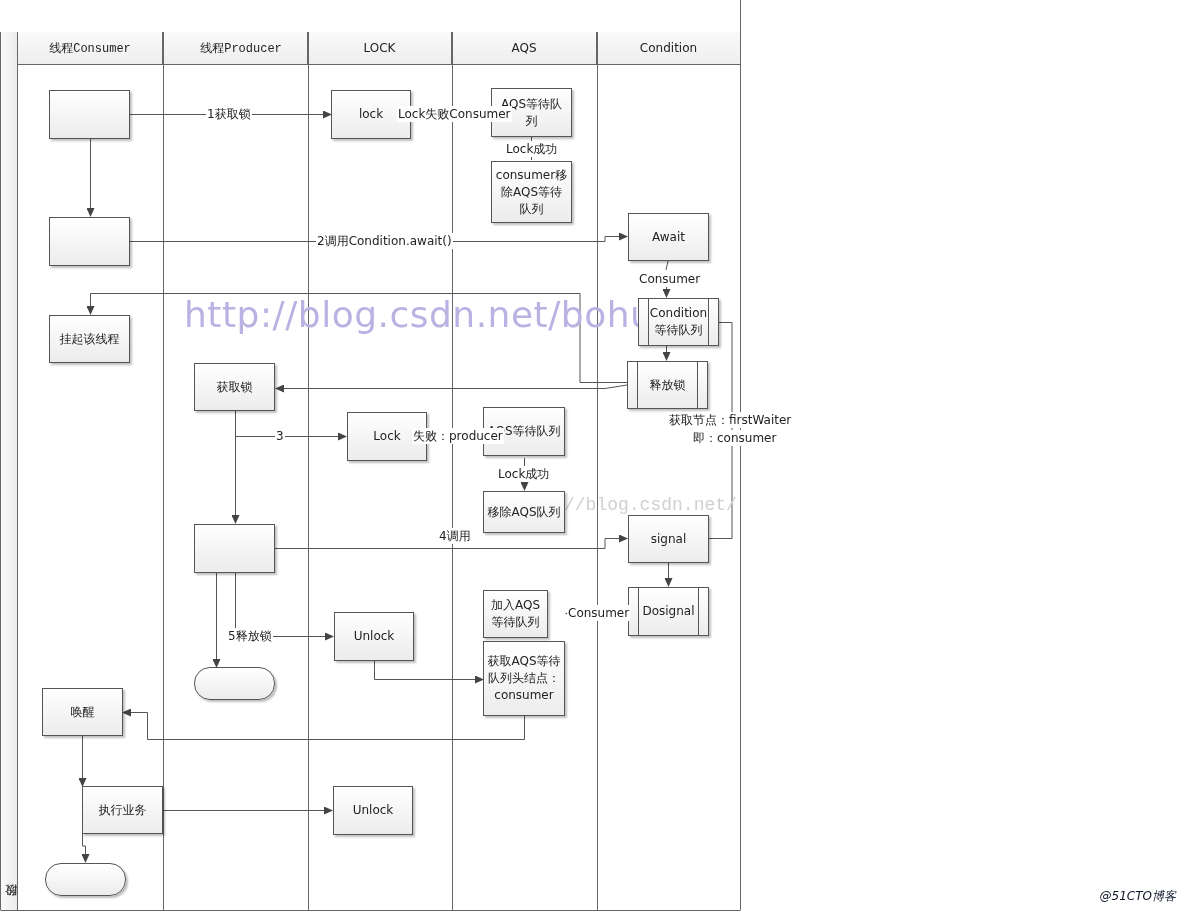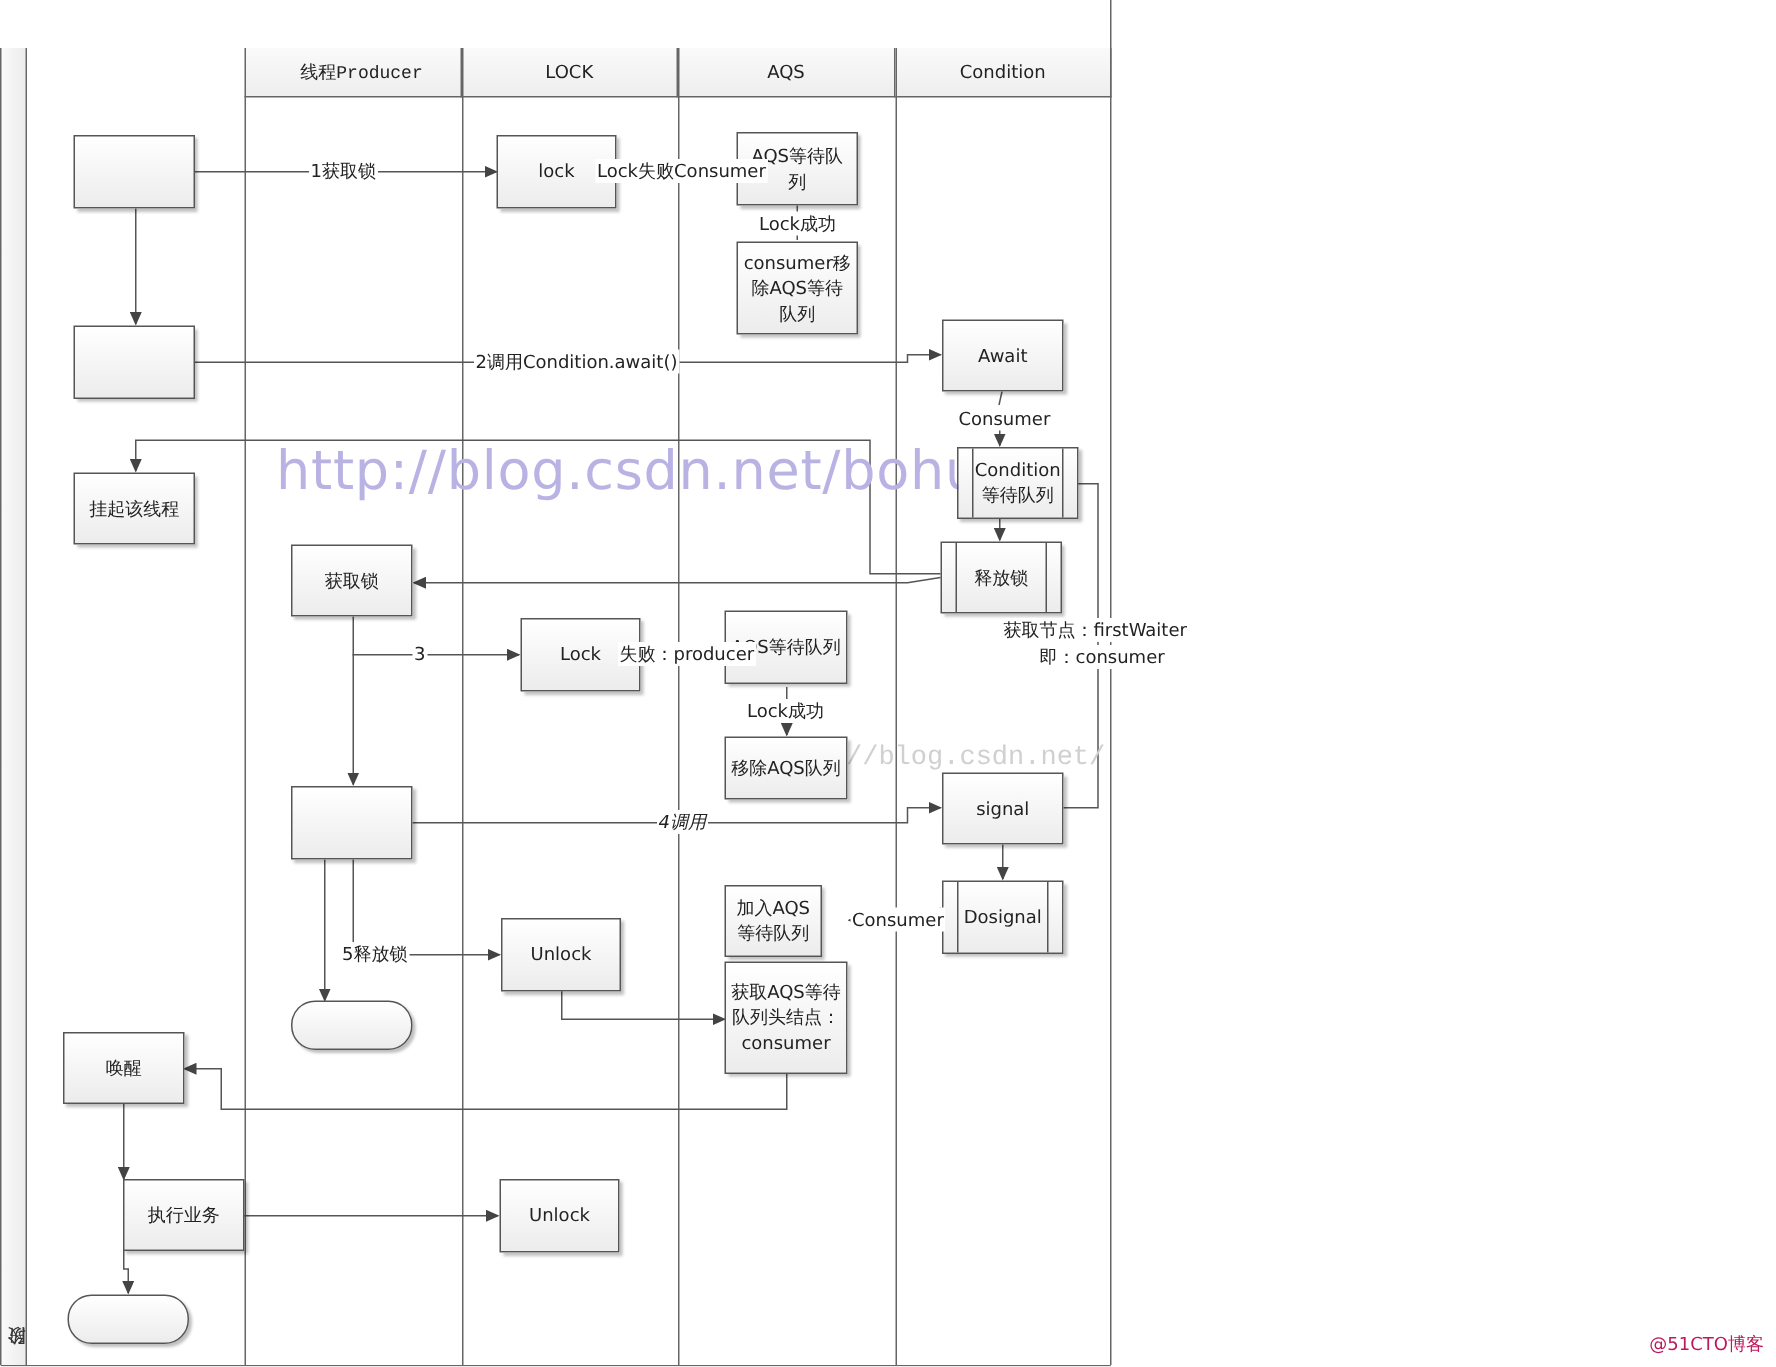--- a/index.html
+++ b/index.html
@@ -24,32 +24,33 @@
   .lane-head { position:absolute; top:32px; height:33px; box-sizing:border-box; border-right:1px solid #666;
           border-bottom:1px solid #666; background:linear-gradient(#fafafa,#eeeeee);
           display:flex; align-items:center; justify-content:center; font-size:12px; color:#222; }
   .phase-strip { position:absolute; left:0; top:32px; width:18px; height:878px; box-sizing:border-box;
           border-left:1px solid #666; border-right:1px solid #666; background:linear-gradient(90deg,#fafafa,#ececec); }
   .phase-label { position:absolute; left:2px; bottom:4px; font-size:12px; color:#333;
           writing-mode:vertical-rl; transform:rotate(180deg); }
   .watermark-big { position:absolute; left:184px; top:294px; font-size:36px; color:#b9b3e3; letter-spacing:0.5px; }
   .watermark-small { position:absolute; left:510px; top:456px; font-size:18px; color:#d0d0d0;
           font-family:Liberation Mono, monospace;margin-top:39px; }
-  .site-mark { position:absolute; right:8px; bottom:6px; font-size:12px; color:#be185d; }
+  .site-mark { position:absolute; right:8px; bottom:6px; font-size:12px; color:#0f172a;font-style:italic; }
 </style>
 </head>
 <body>
 
 <div id="stage">
 
 
   <div class="phase-strip">
     <span class="phase-label">阶段</span>
   </div>
 
+  <div class="lane-head mono" style="left:18px;width:145px;">线程Consumer</div>
   <div class="lane-head mono" style="left:163px;width:145px;padding-left:12px;">线程Producer</div>
   <div class="lane-head" style="left:308px;width:144px;">LOCK</div>
   <div class="lane-head" style="left:452px;width:145px;">AQS</div>
   <div class="lane-head" style="left:597px;width:144px;">Condition</div>
 
   <svg width="1184" height="911" style="position:absolute;left:0;top:0;">
     <defs>
       <marker id="arr" markerWidth="9" markerHeight="8" refX="8" refY="4" orient="auto" markerUnits="userSpaceOnUse">
         <path d="M0,0 L9,4 L0,8 Z" fill="#444"></path>
       </marker>
@@ -145,20 +146,20 @@
   <div class="node sub" style="left:628px;top:587px;width:81px;height:49px;">Dosignal</div>
 
   <span class="lbl bg" style="left:206px;top:106px;">1获取锁</span>
   <span class="lbl bg" style="left:397px;top:106px;">Lock失败Consumer</span>
   <span class="lbl bg" style="left:505px;top:141px;">Lock成功</span>
   <span class="lbl bg" style="left:316px;top:233px;">2调用Condition.await()</span>
   <span class="lbl bg" style="left:638px;top:271px;">Consumer</span>
   <span class="lbl bg" style="left:275px;top:428px;">3</span>
   <span class="lbl bg" style="left:412px;top:428px;">失败：producer</span>
   <span class="lbl bg" style="left:497px;top:466px;">Lock成功</span>
-  <span class="lbl bg" style="left:438px;top:540px;font-style:italic;">4调用</span>
+  <span class="lbl bg" style="left:438px;top:528px;">4调用</span>
   <span class="lbl bg" style="left:668px;top:412px;">获取节点：firstWaiter</span>
   <span class="lbl bg" style="left:692px;top:430px;">即：consumer</span>
   <span class="lbl bg" style="left:567px;top:605px;">Consumer</span>
   <span class="lbl bg" style="left:227px;top:628px;">5释放锁</span>
 
   <div class="site-mark">@51CTO博客</div>
 </div>
 
 </body></html>

